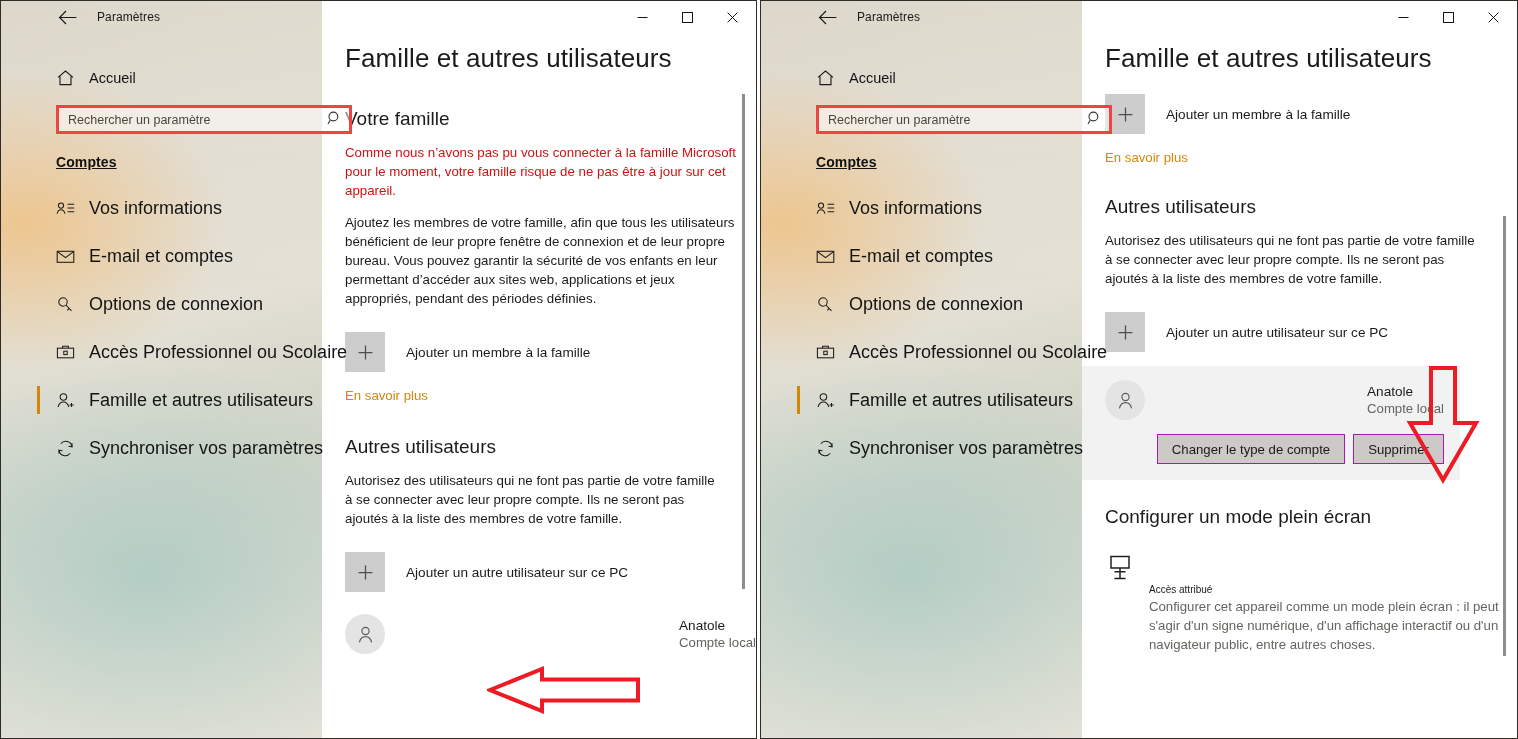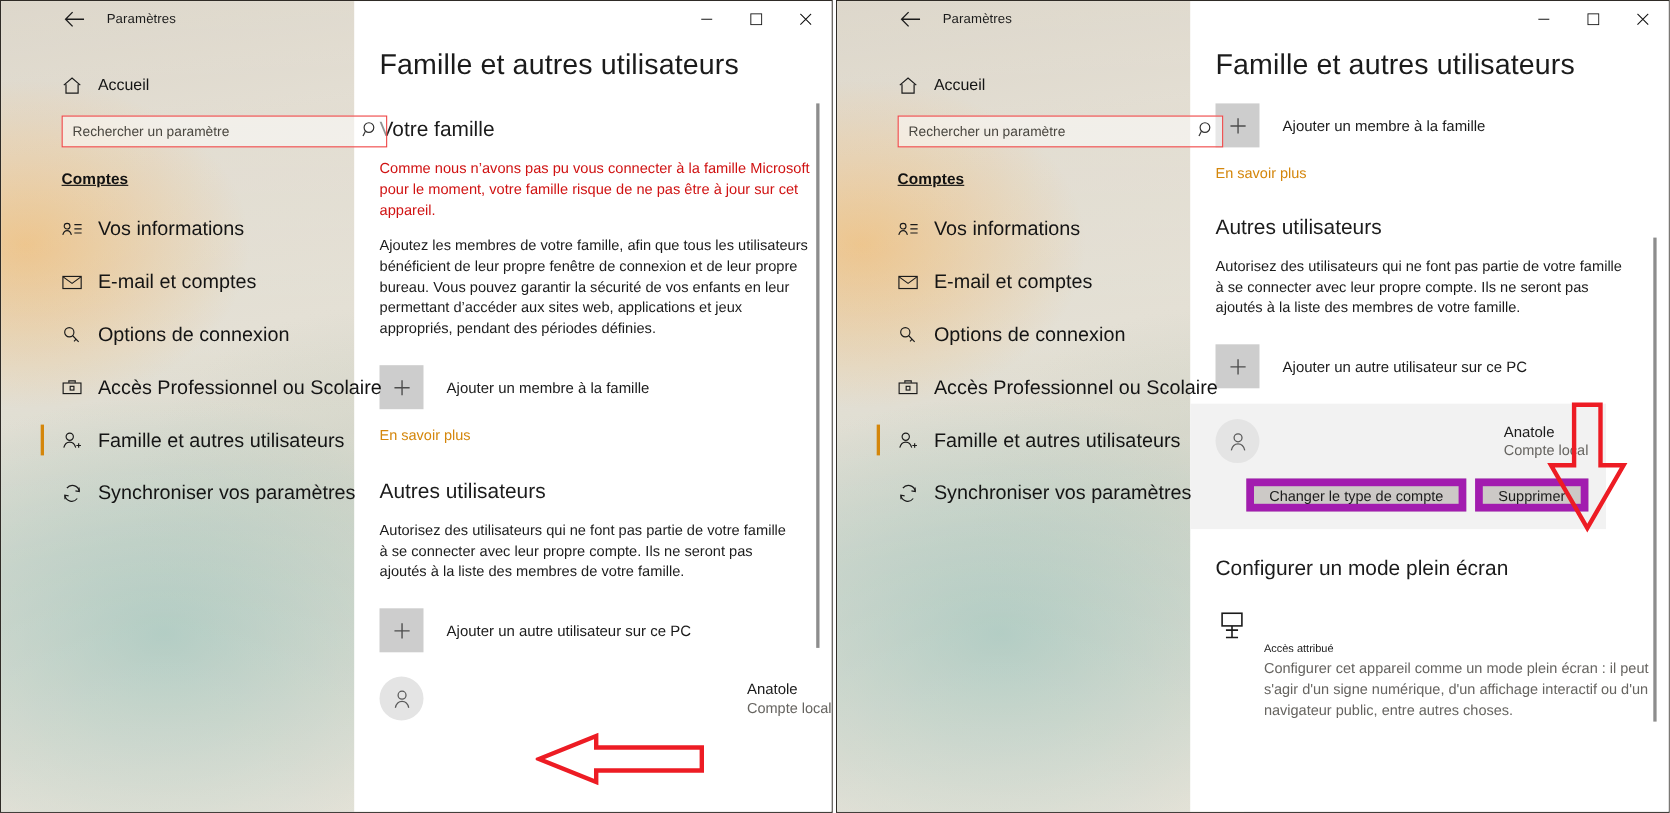--- a/index.html
+++ b/index.html
@@ -71,21 +71,21 @@
     display: flex; align-items: center;
     height: 38px; margin-top: 26px; padding-left: 19px;
   }
   .home-row .ic { width: 26px; color:#1b1b1b; display:flex; align-items:center; }
   .home-row .lb { font-size: 14.5px; color: #141414; margin-left: 7px; }
 
   .search-wrap { padding: 8px 19px 0 19px; }
   .search-box {
     position: relative;
     height: 29px;
-    border: 1px solid #ef4444;
+    border: 3px solid #ef4444;
     background: rgba(255,255,255,0.52);
     display: flex; align-items: center;
   }
   .search-box input {
     border: 0; outline: 0; background: transparent;
     width: 100%; height: 100%;
     padding: 0 28px 0 9px;
     font-family: "Liberation Sans", sans-serif;
     font-size: 12.5px; color: #3b3833;
   }
@@ -196,21 +196,21 @@
     padding: 14px 16px 16px 23px;
     width: 378px;
   }
   .user-card .user-row { margin-top: 0; }
   .card-btns {
     display: flex; justify-content: flex-end; gap: 8px;
     margin-top: 14px;
   }
   .gbtn {
     background: #ccc9c6;
-    border: 7px solid #a21caf;
+    border: 1px solid #a21caf;
     font-family: "Liberation Sans", sans-serif;
     font-size: 13.2px; color: #1b1b1b;
     height: 30px; padding: 0 14px;
     cursor: default;
   }
 
   .kiosk-row { display: flex; margin-top: 22px; }
   .kiosk-icon { width: 42px; flex: none; color: #1b1b1b; padding-top: 3px; }
   .kiosk-body { margin-left: 2px; max-width: 372px; }
   .kiosk-title { font-size: 10px; color: #1b1b1b; margin-top: 34px; }

